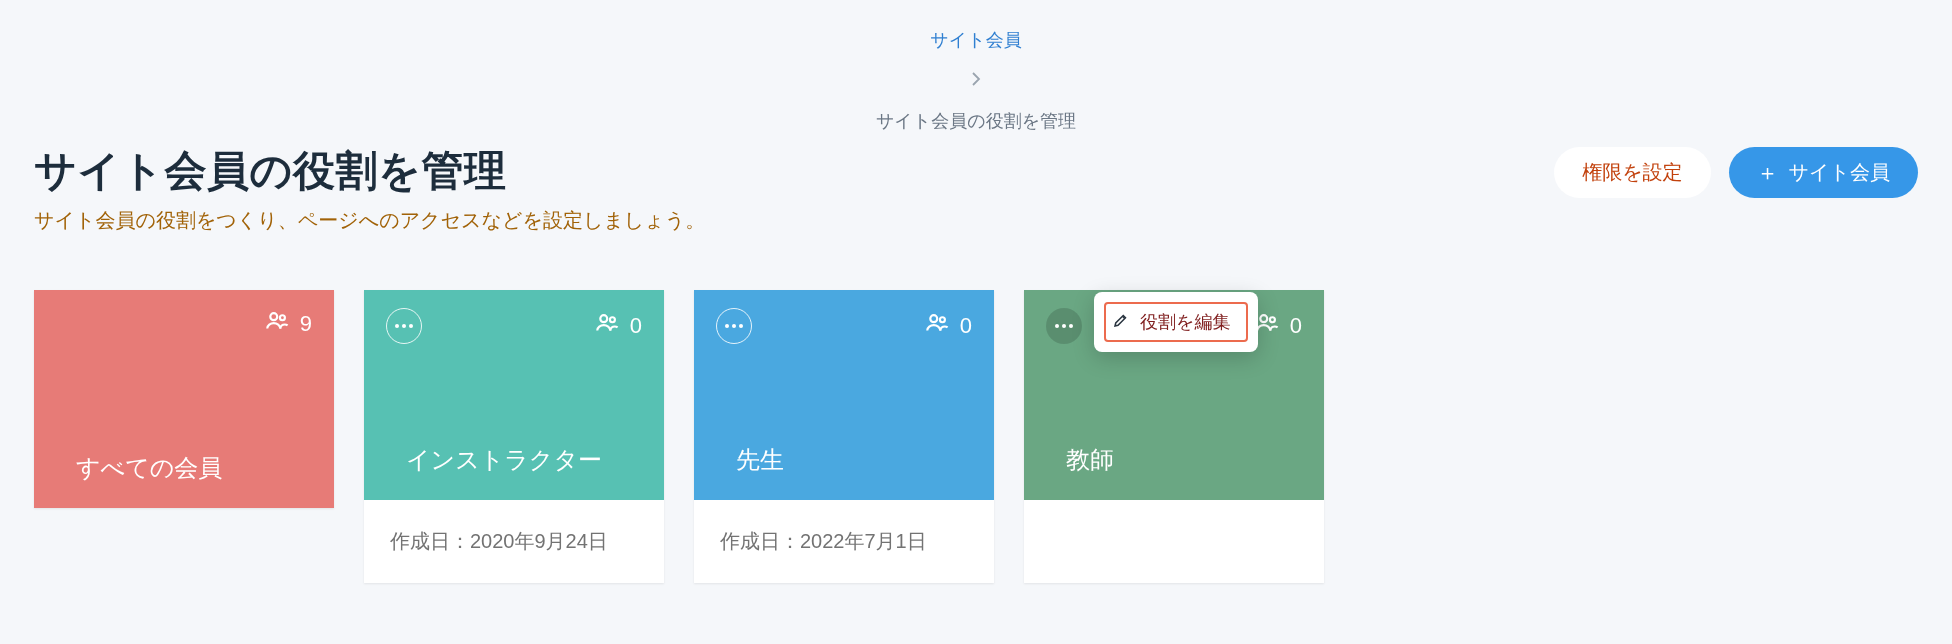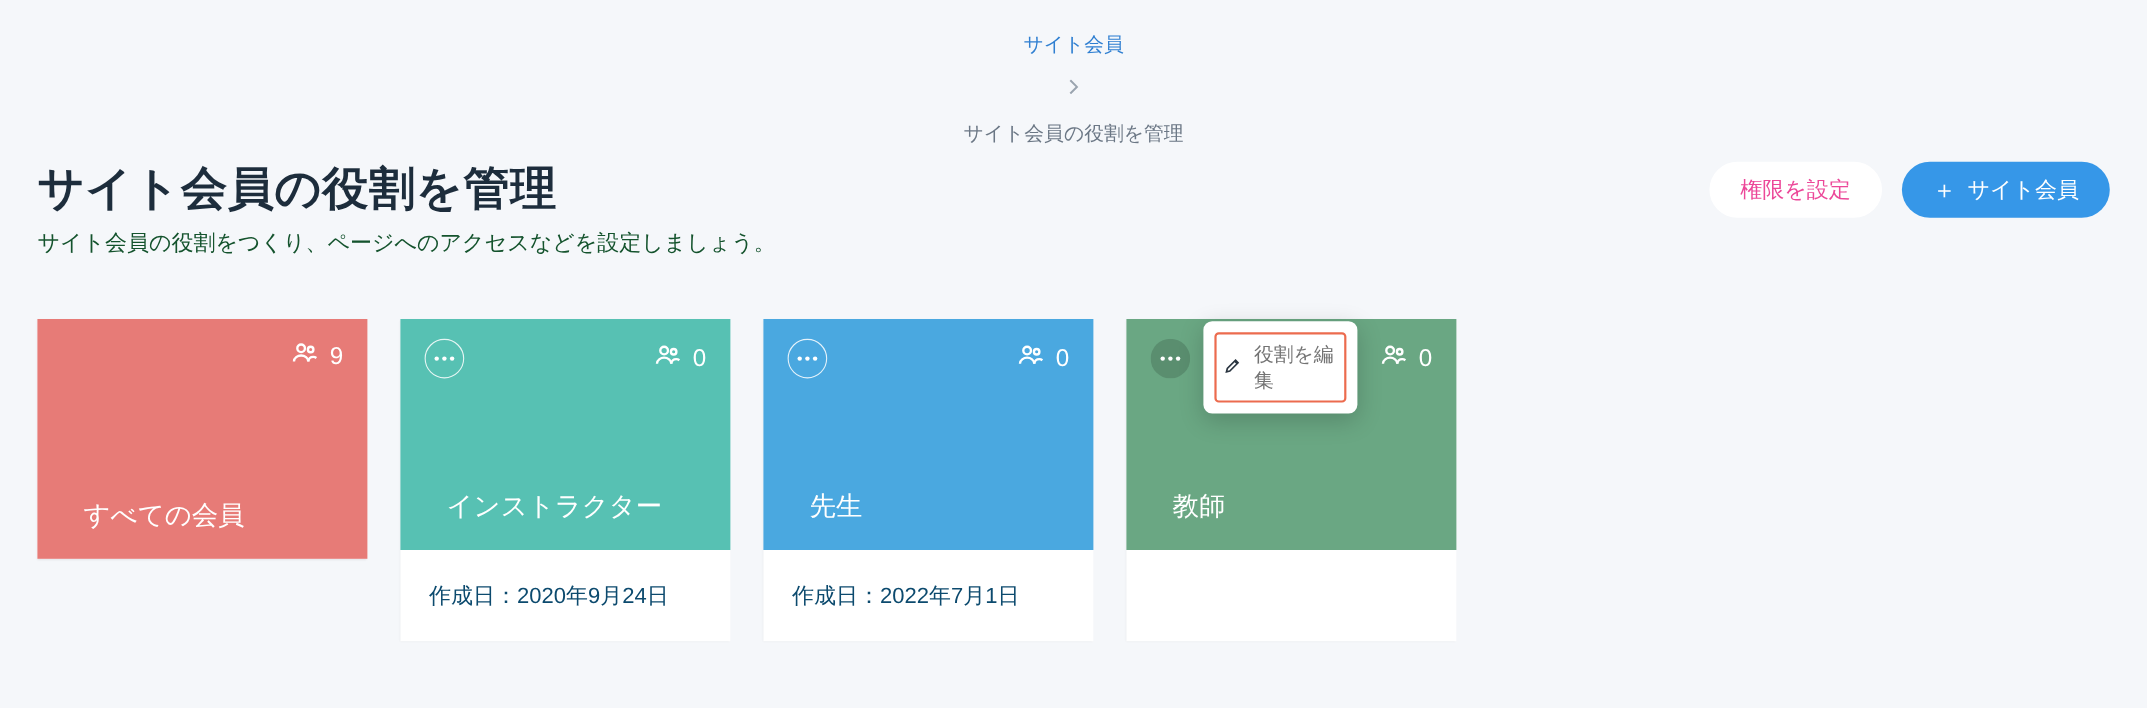--- a/index.html
+++ b/index.html
@@ -36,26 +36,26 @@
   .btn {
     border: none;
     border-radius: 26px;
     font-size: 20px;
     padding: 12px 28px;
     cursor: pointer;
     display: inline-flex;
     align-items: center;
     gap: 10px;
   }
-  .btn-secondary { background: #fff; color: #ec4899; font-family: Liberation Mono, monospace; }
+  .btn-secondary { background: #fff; color: #c2410c; font-family: Liberation Mono, monospace; }
   .btn-primary { background: #3697e8; color: #fff; }
   .btn .plus { font-size: 22px; line-height: 1; }
   .subtitle {
     font-size: 20px;
-    color: #14532d;
+    color: #a16207;
     margin-bottom: 56px;
   }
   .cards {
     display: flex;
     gap: 30px;
   }
   .card {
     width: 300px;
     background: #fff;
     box-shadow: 0 1px 2px rgba(0,0,0,0.08);
@@ -103,35 +103,35 @@
   .card-name {
     position: absolute;
     left: 42px;
     bottom: 24px;
     font-size: 24px;
     color: #fff;
   }
   .card-footer {
     padding: 28px 26px;
     font-size: 20px;
-    color: #0c4a6e;
+    color: #737373;
   }
   .card.first { height: 218px; }
   .card.first .card-color { height: 218px; }
 
   .dropdown {
     position: absolute;
     top: 2px;
     left: 70px;
     background: #fff;
-    color: #737373;
+    color: #7f1d1d;
     border-radius: 8px;
     box-shadow: 0 6px 22px rgba(0,0,0,0.18);
     padding: 10px 10px;
-    width: 140px;
+    width: 164px;
     z-index: 10;
   }
   .dropdown-item {
     display: flex;
     align-items: center;
     gap: 10px;
     padding: 8px 8px;
     font-size: 18px;
     cursor: pointer;
     border-radius: 4px;

